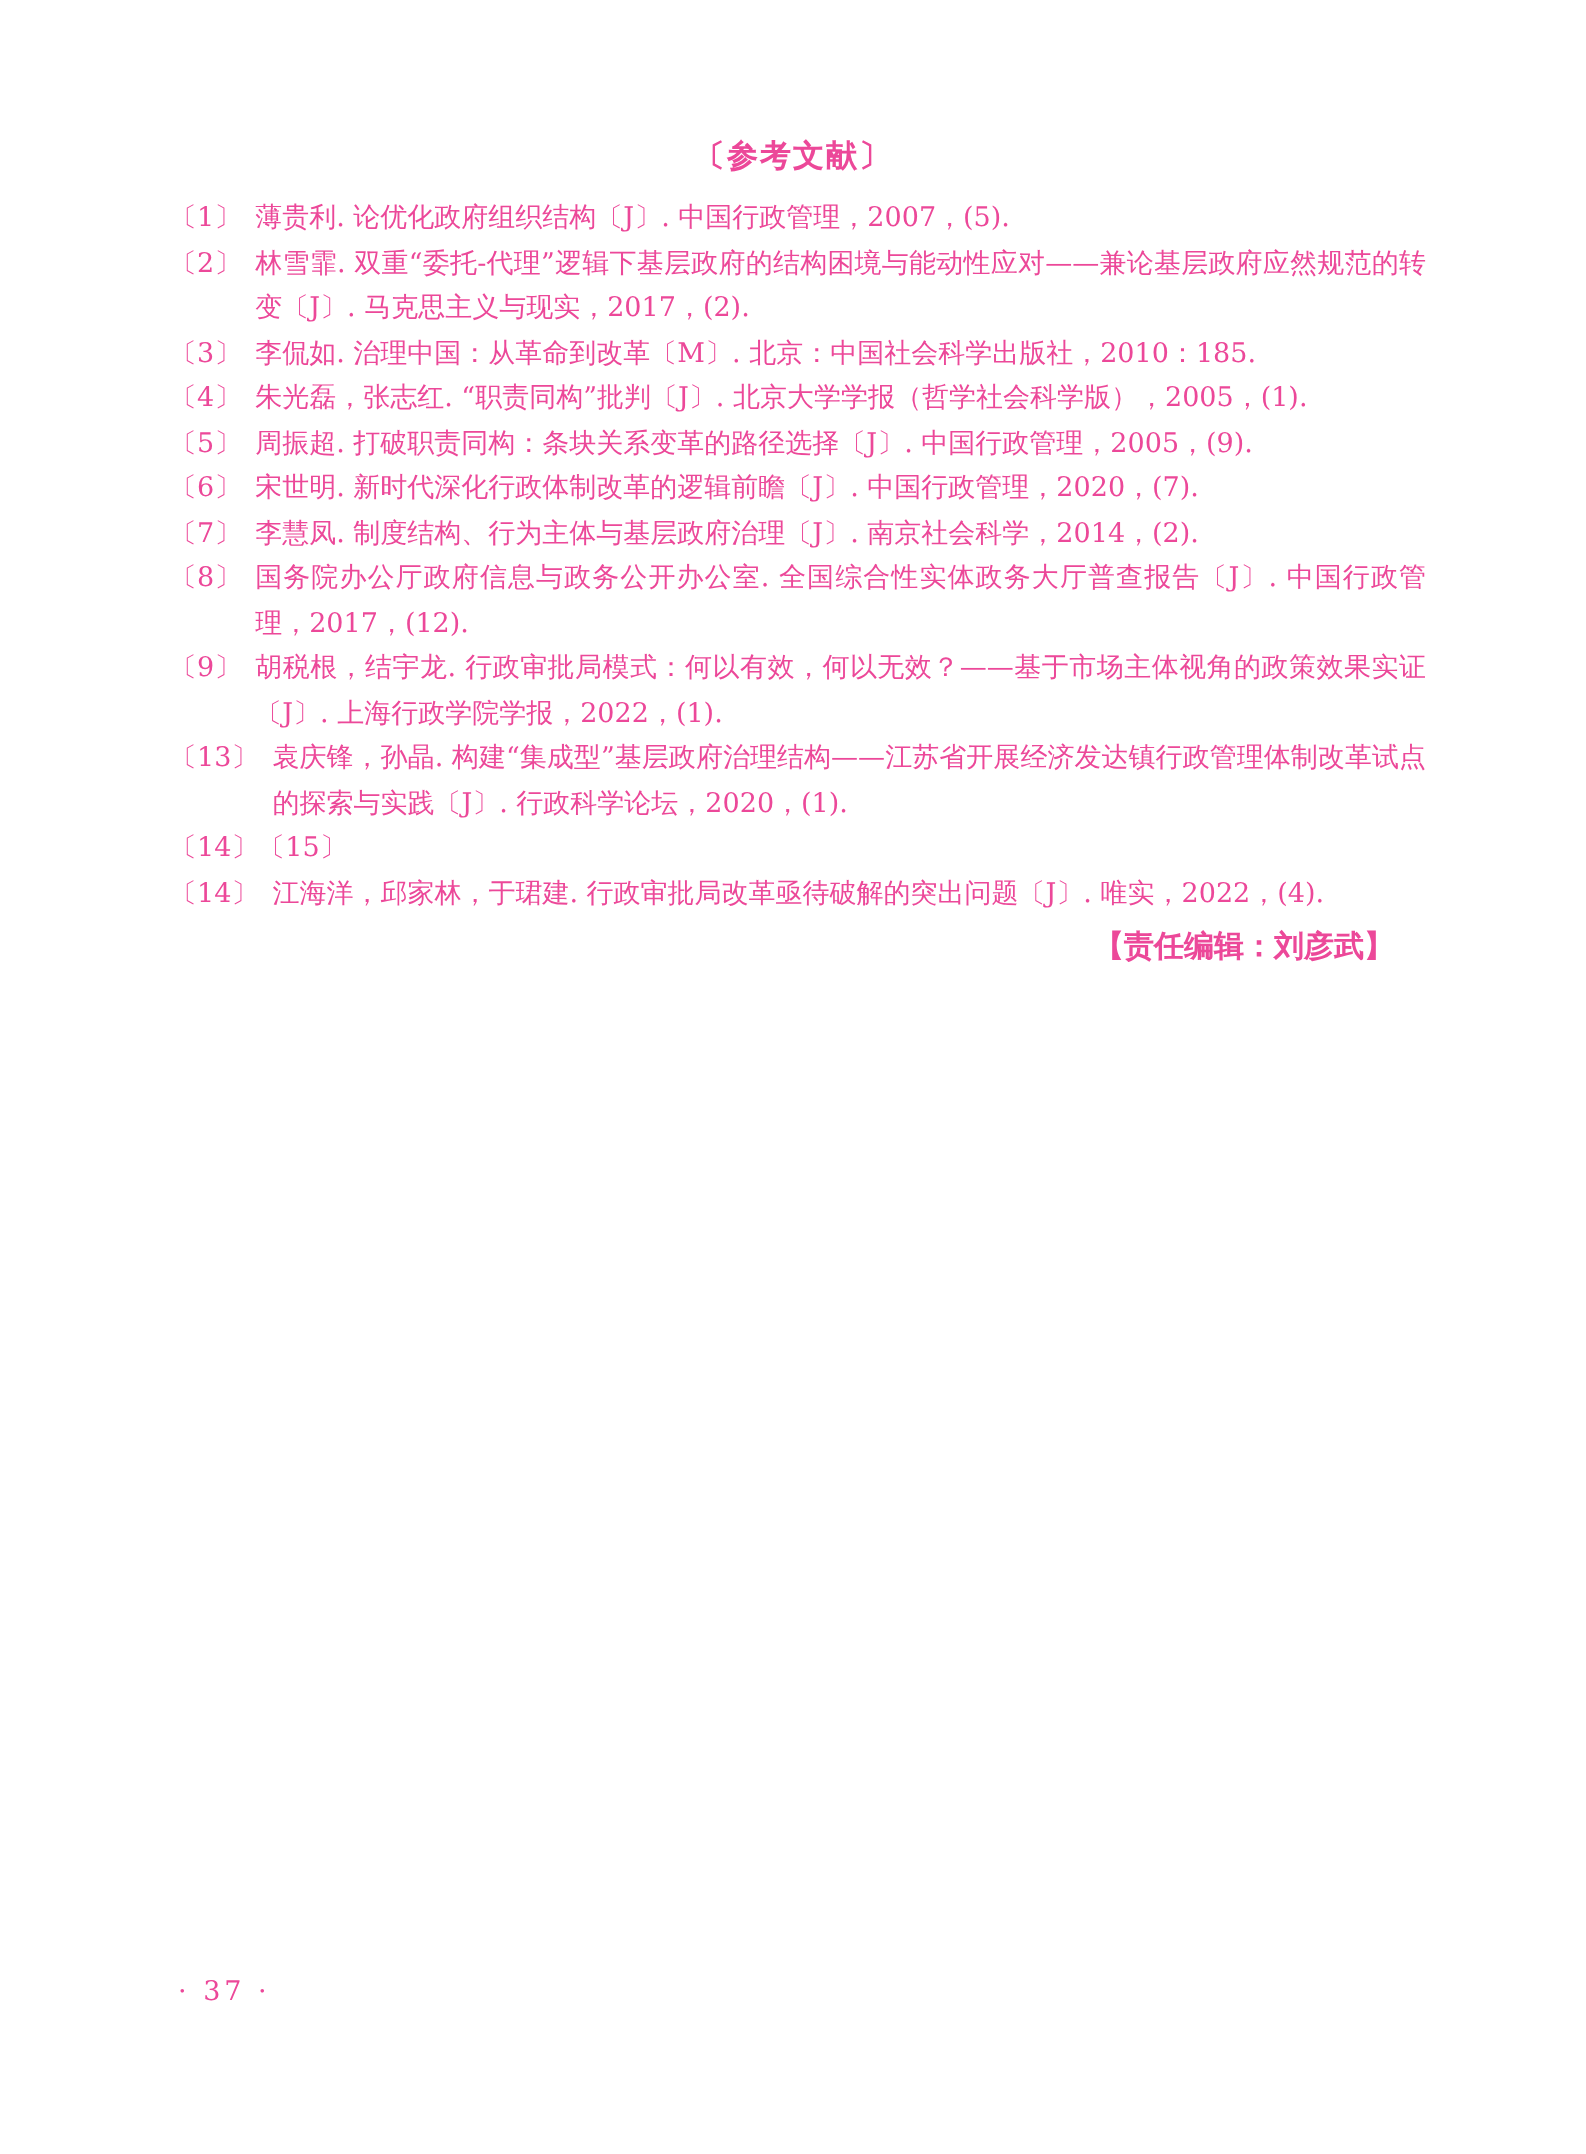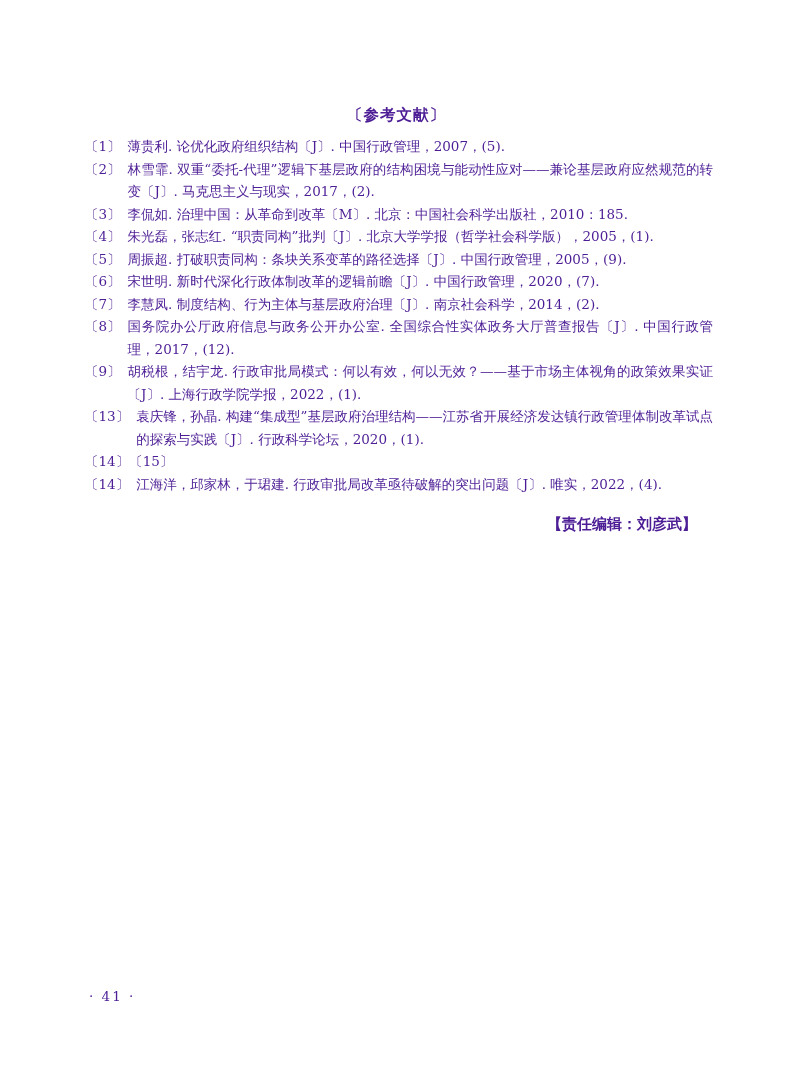--- a/index.html
+++ b/index.html
@@ -6,22 +6,22 @@
     margin: 0;
     padding: 0;
     background: #ffffff;
   }
   .page {
     position: relative;
     width: 793px;
     height: 1077px;
     background: #ffffff;
     box-sizing: border-box;
-    padding-top: 105px;
-    color: #4c1d95;
+    padding-top: 68px;
+    color: #ec4899;
     font-family: "DejaVu Serif", "Liberation Serif", serif;
     overflow: hidden;
   }
   .section-title {
     margin: 0 0 9px 0;
     text-align: center;
     font-family: "DejaVu Sans", "Liberation Sans", sans-serif;
     font-weight: bold;
     font-size: 15.5px;
     letter-spacing: 1px;
@@ -40,21 +40,21 @@
     margin-right: 7px;
     white-space: nowrap;
   }
   .ref-text {
     flex: 1 1 auto;
     text-align: justify;
   }
   .editor-note {
     width: 628px;
     margin-left: 85px;
-    margin-top: 20px;
+    margin-top: 6px;
     box-sizing: border-box;
     padding-right: 16px;
     text-align: right;
     font-family: "DejaVu Sans", "Liberation Sans", sans-serif;
     font-weight: bold;
     font-size: 15px;
   }
   .page-number {
     position: absolute;
     left: 89px;
@@ -114,14 +114,14 @@
         <span class="ref-label">〔14〕〔15〕</span>
       </div>
       <div class="ref-item">
         <span class="ref-label">〔14〕</span>
         <span class="ref-text">江海洋，邱家林，于珺建. 行政审批局改革亟待破解的突出问题〔J〕. 唯实，2022，(4).</span>
       </div>
     </div>
 
   <div class="editor-note">【责任编辑：刘彦武】</div>
 
-  <div class="page-number">· 41 ·</div>
+  <div class="page-number">· 37 ·</div>
 </div>
 
 </body></html>

